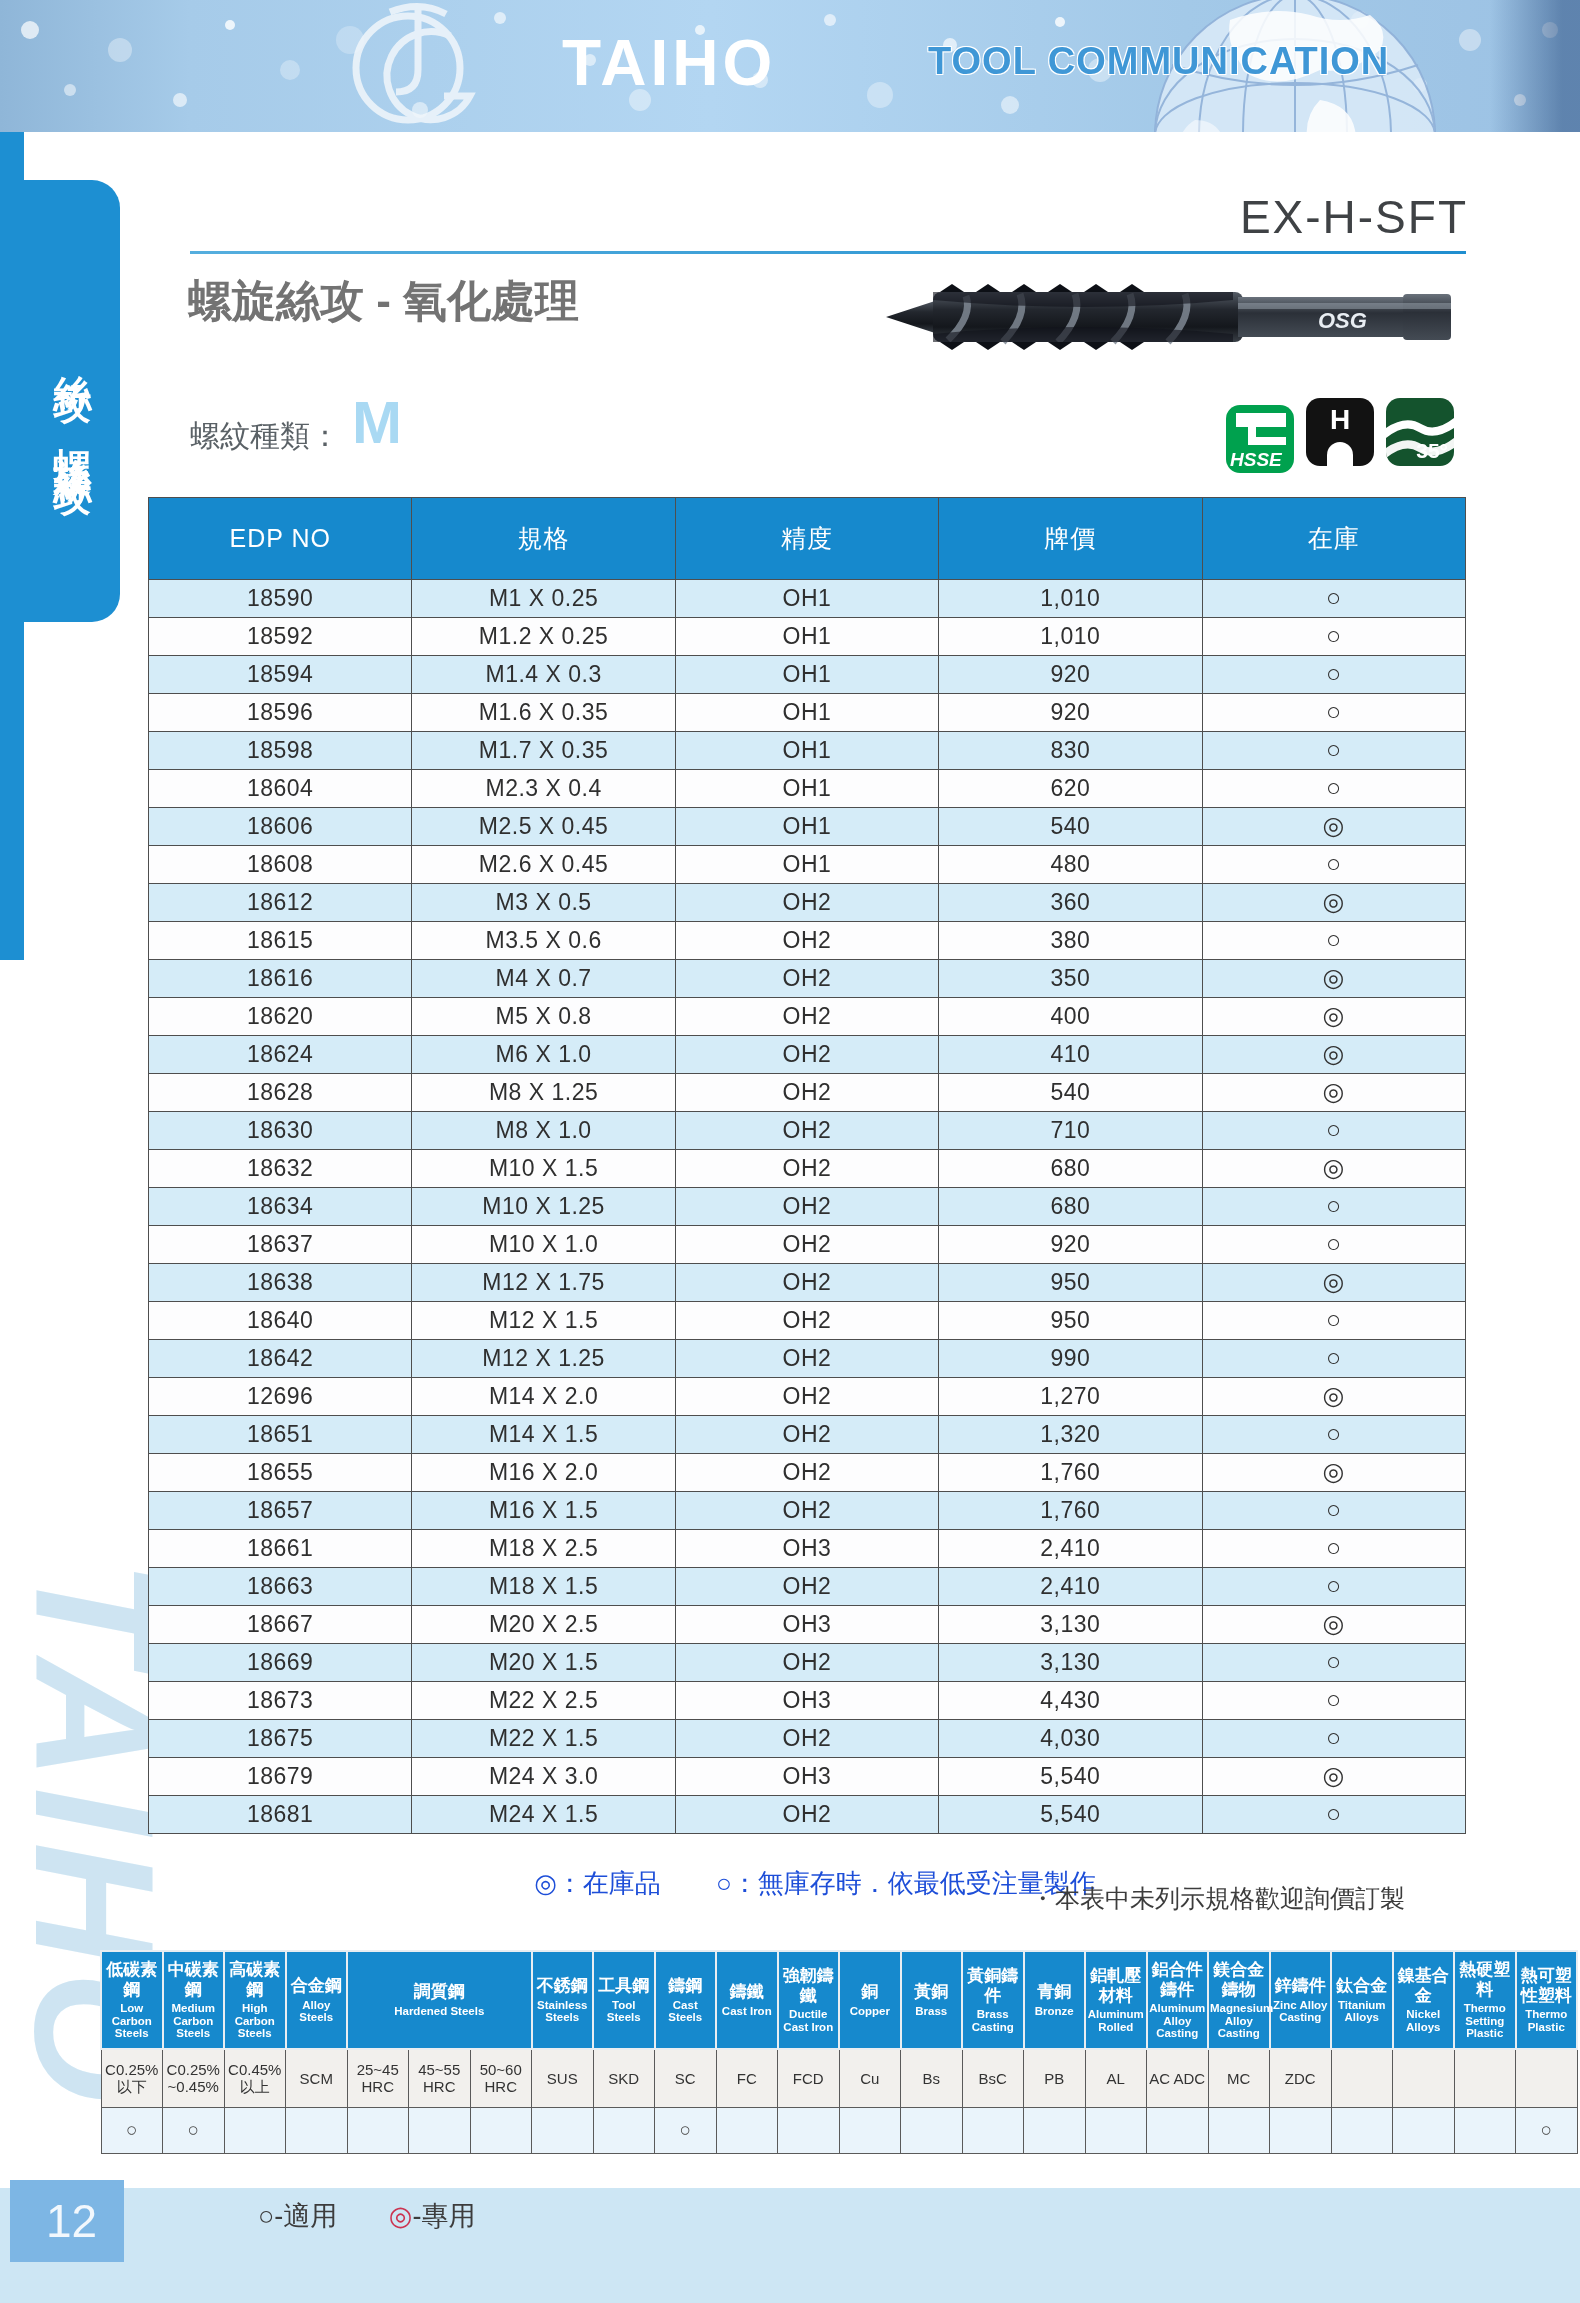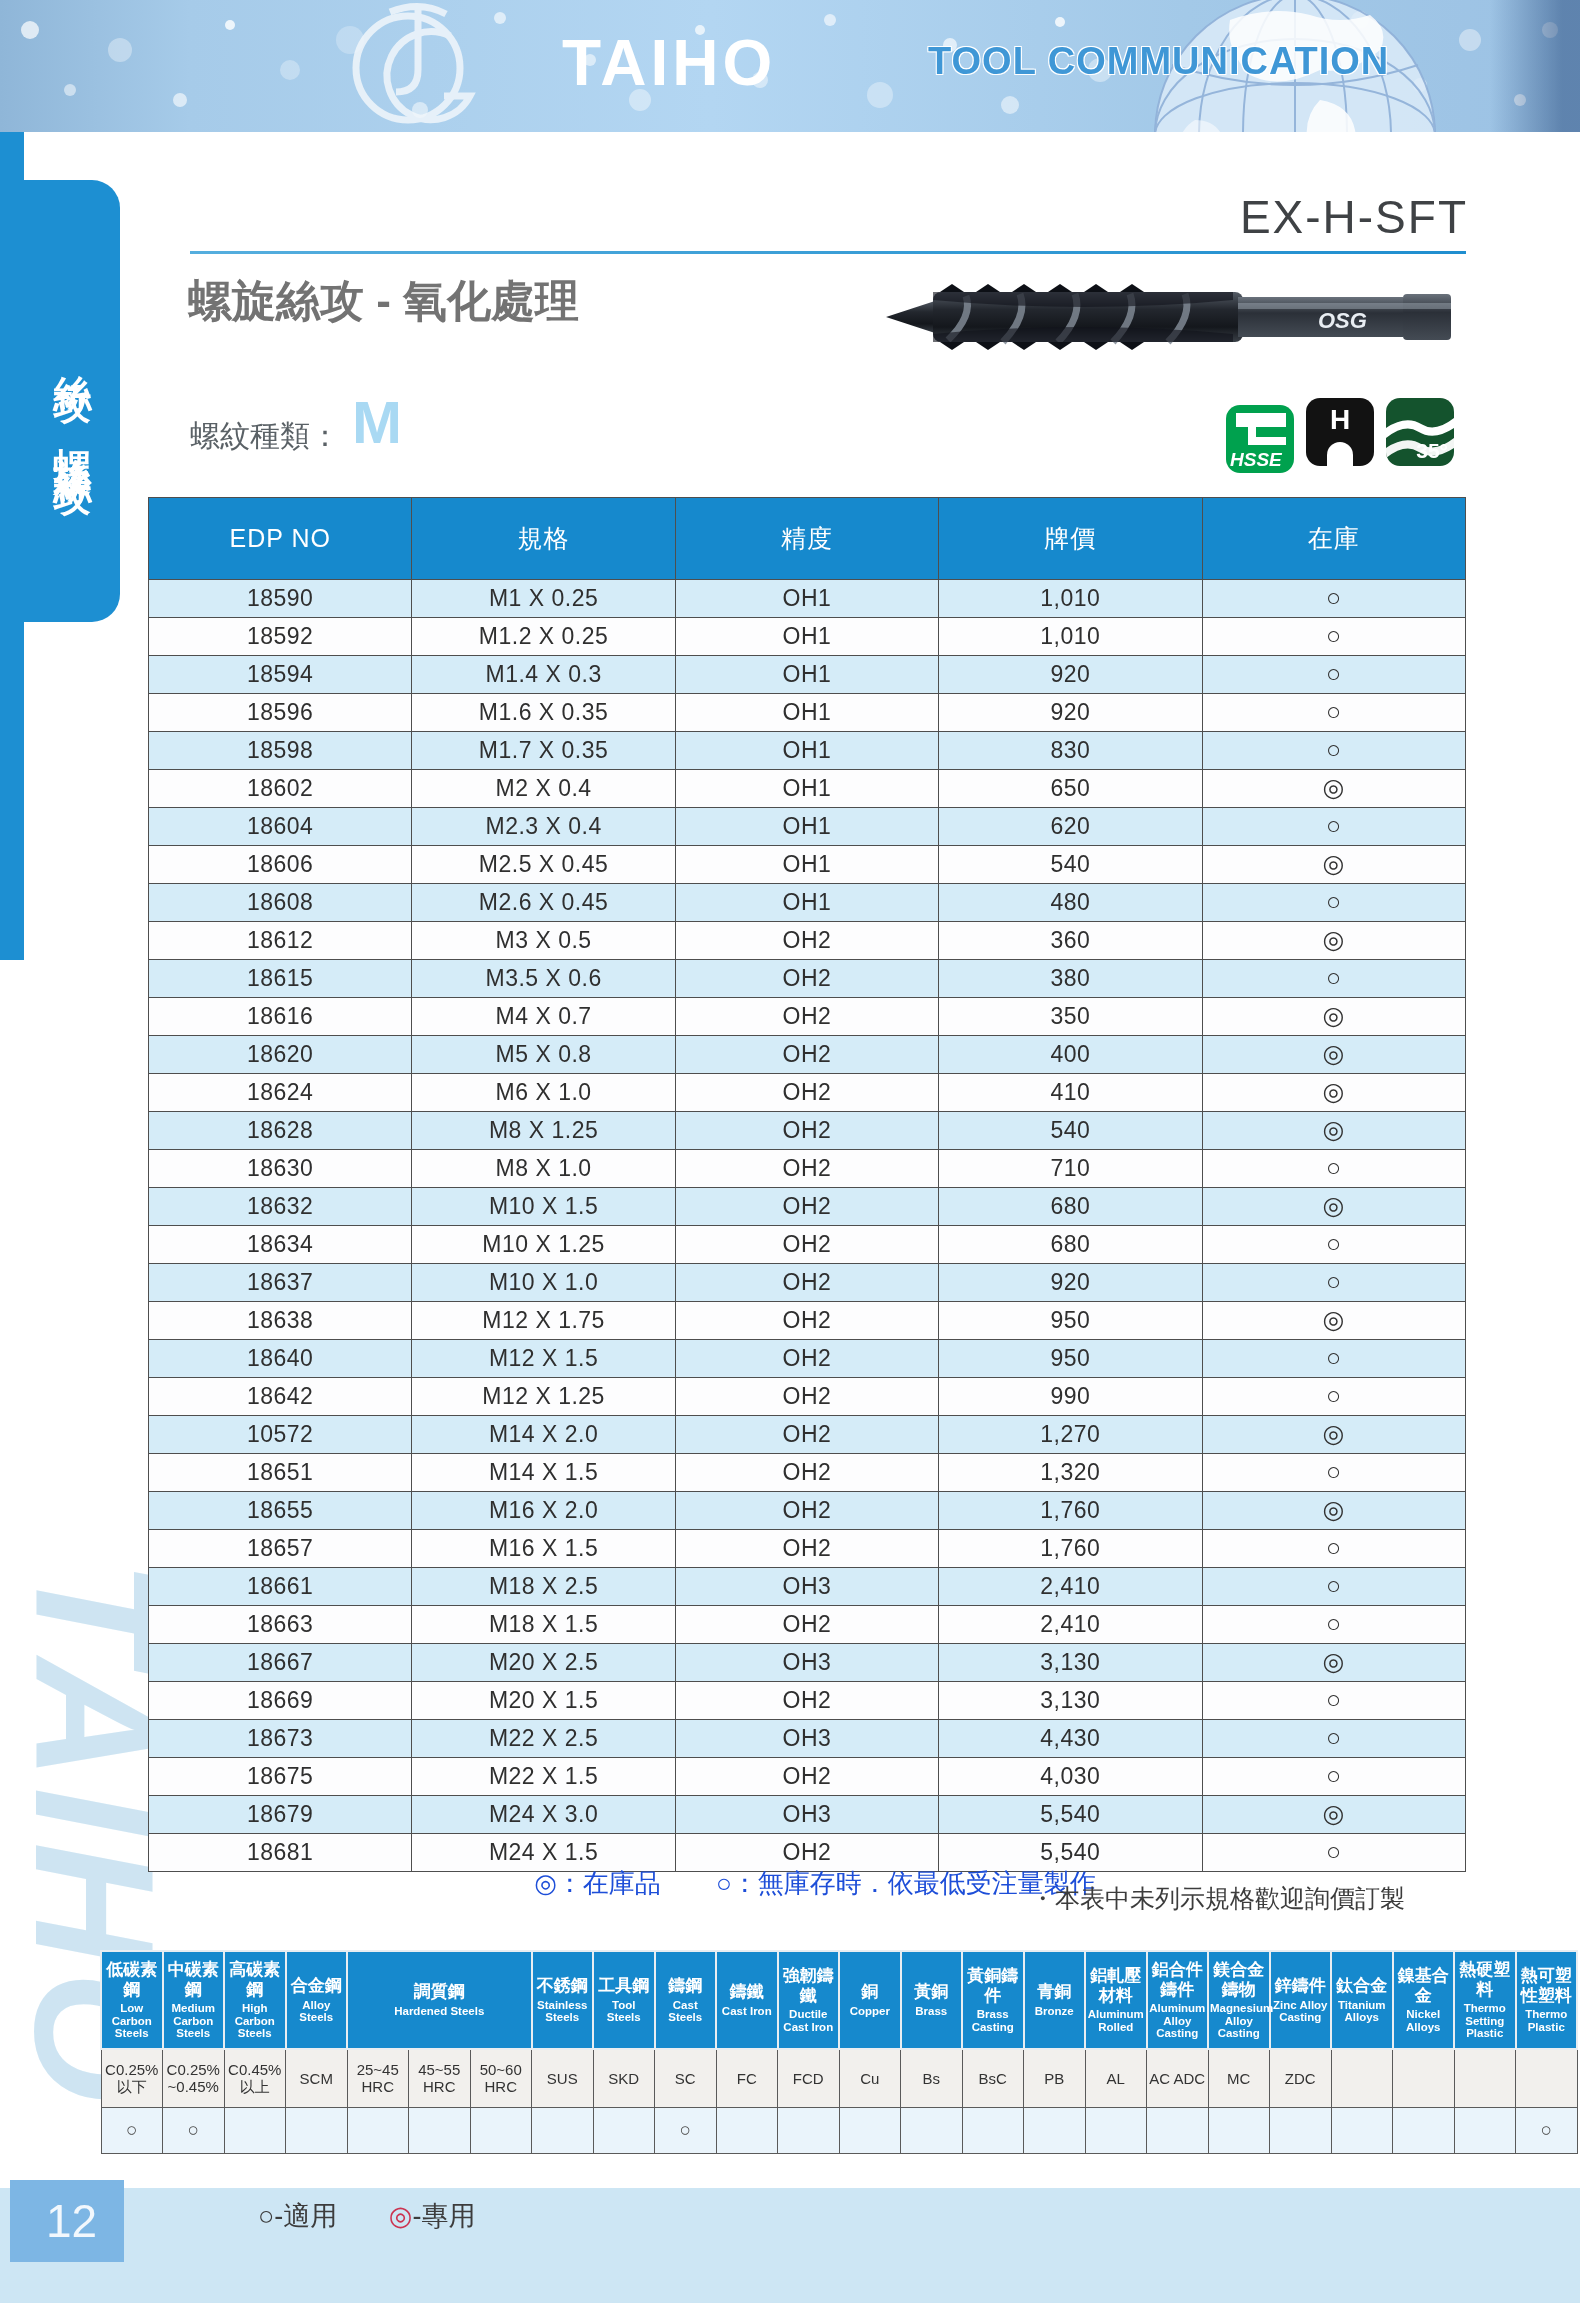--- a/index.html
+++ b/index.html
@@ -280,27 +280,20 @@
           <td><span class="stock">○</span></td>
         </tr>
         <tr>
           <td>18598</td>
           <td>M1.7 X 0.35</td>
           <td>OH1</td>
           <td>830</td>
           <td><span class="stock">○</span></td>
         </tr>
         <tr>
-          <td>18602</td>
-          <td>M2 X 0.4</td>
-          <td>OH1</td>
-          <td>650</td>
-          <td><span class="stock">◎</span></td>
-        </tr>
-        <tr>
           <td>18604</td>
           <td>M2.3 X 0.4</td>
           <td>OH1</td>
           <td>620</td>
           <td><span class="stock">○</span></td>
         </tr>
         <tr>
           <td>18606</td>
           <td>M2.5 X 0.45</td>
           <td>OH1</td>
@@ -399,21 +392,21 @@
           <td><span class="stock">○</span></td>
         </tr>
         <tr>
           <td>18642</td>
           <td>M12 X 1.25</td>
           <td>OH2</td>
           <td>990</td>
           <td><span class="stock">○</span></td>
         </tr>
         <tr>
-          <td>10572</td>
+          <td>12696</td>
           <td>M14 X 2.0</td>
           <td>OH2</td>
           <td>1,270</td>
           <td><span class="stock">◎</span></td>
         </tr>
         <tr>
           <td>18651</td>
           <td>M14 X 1.5</td>
           <td>OH2</td>
           <td>1,320</td>

